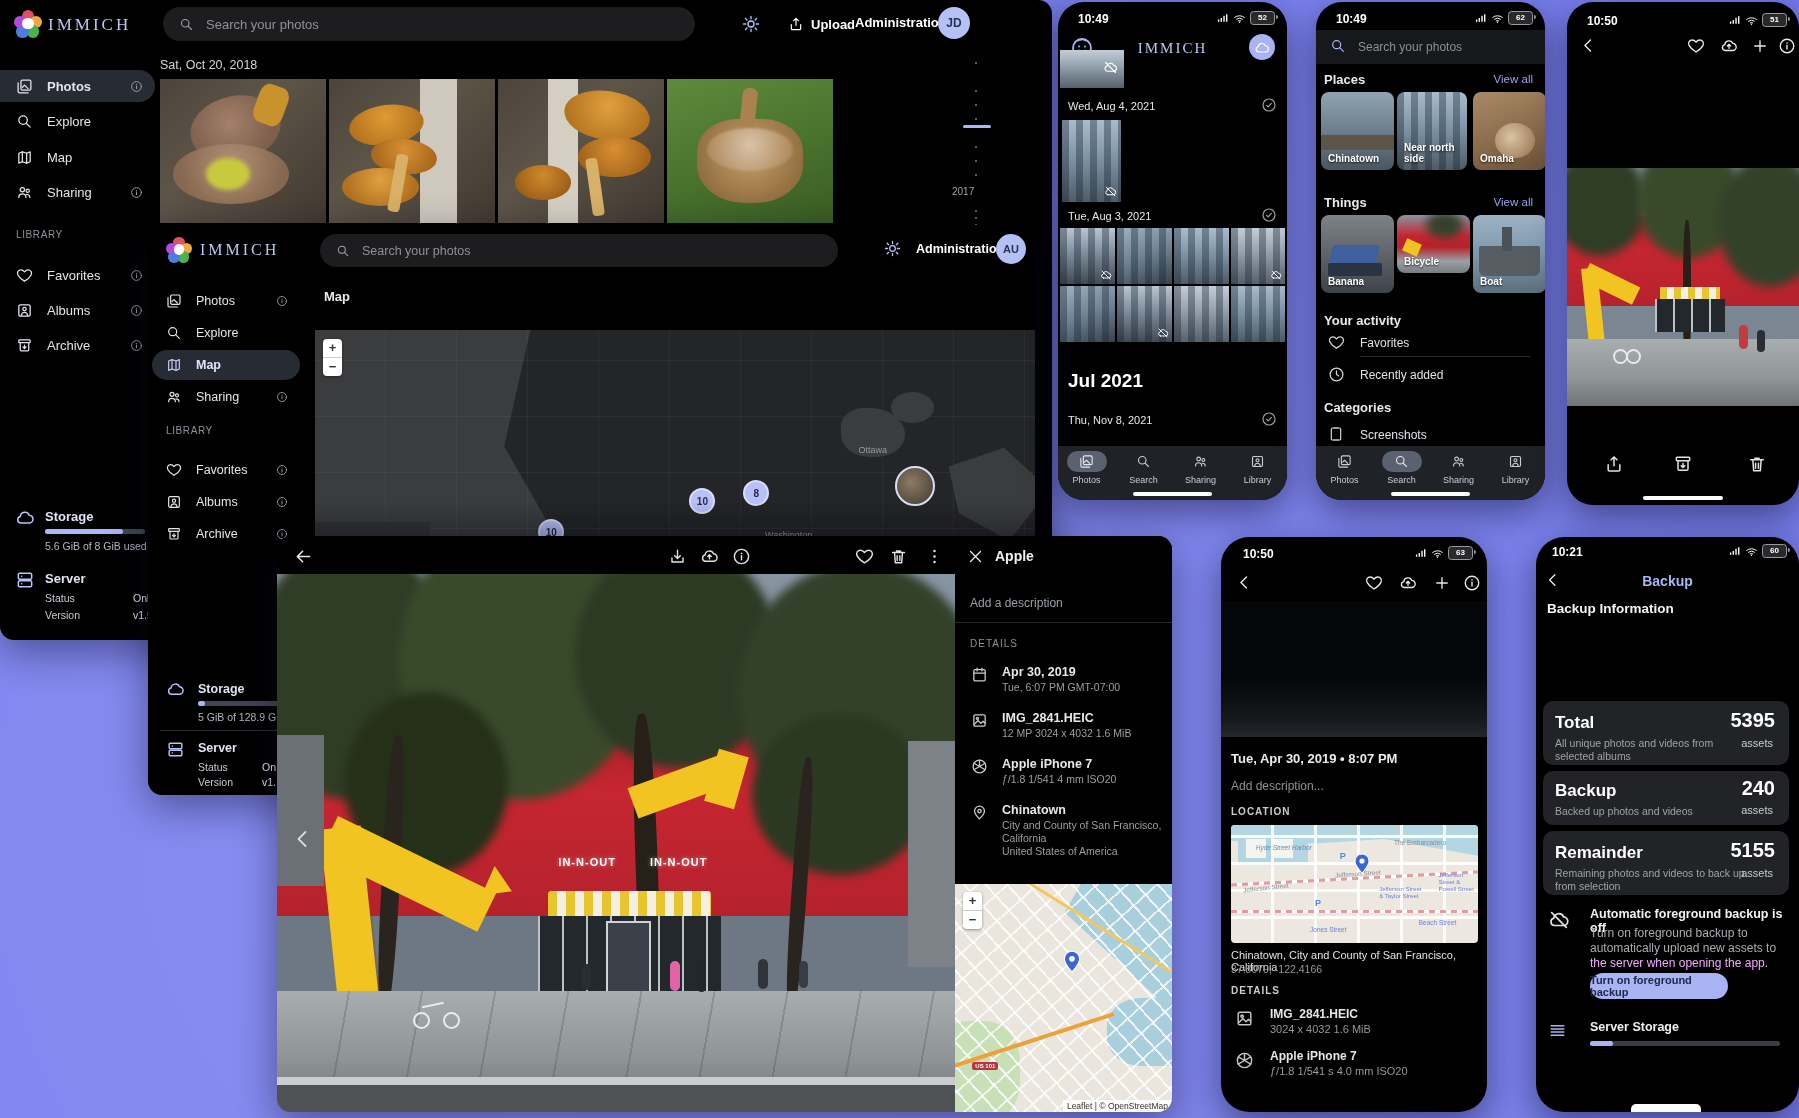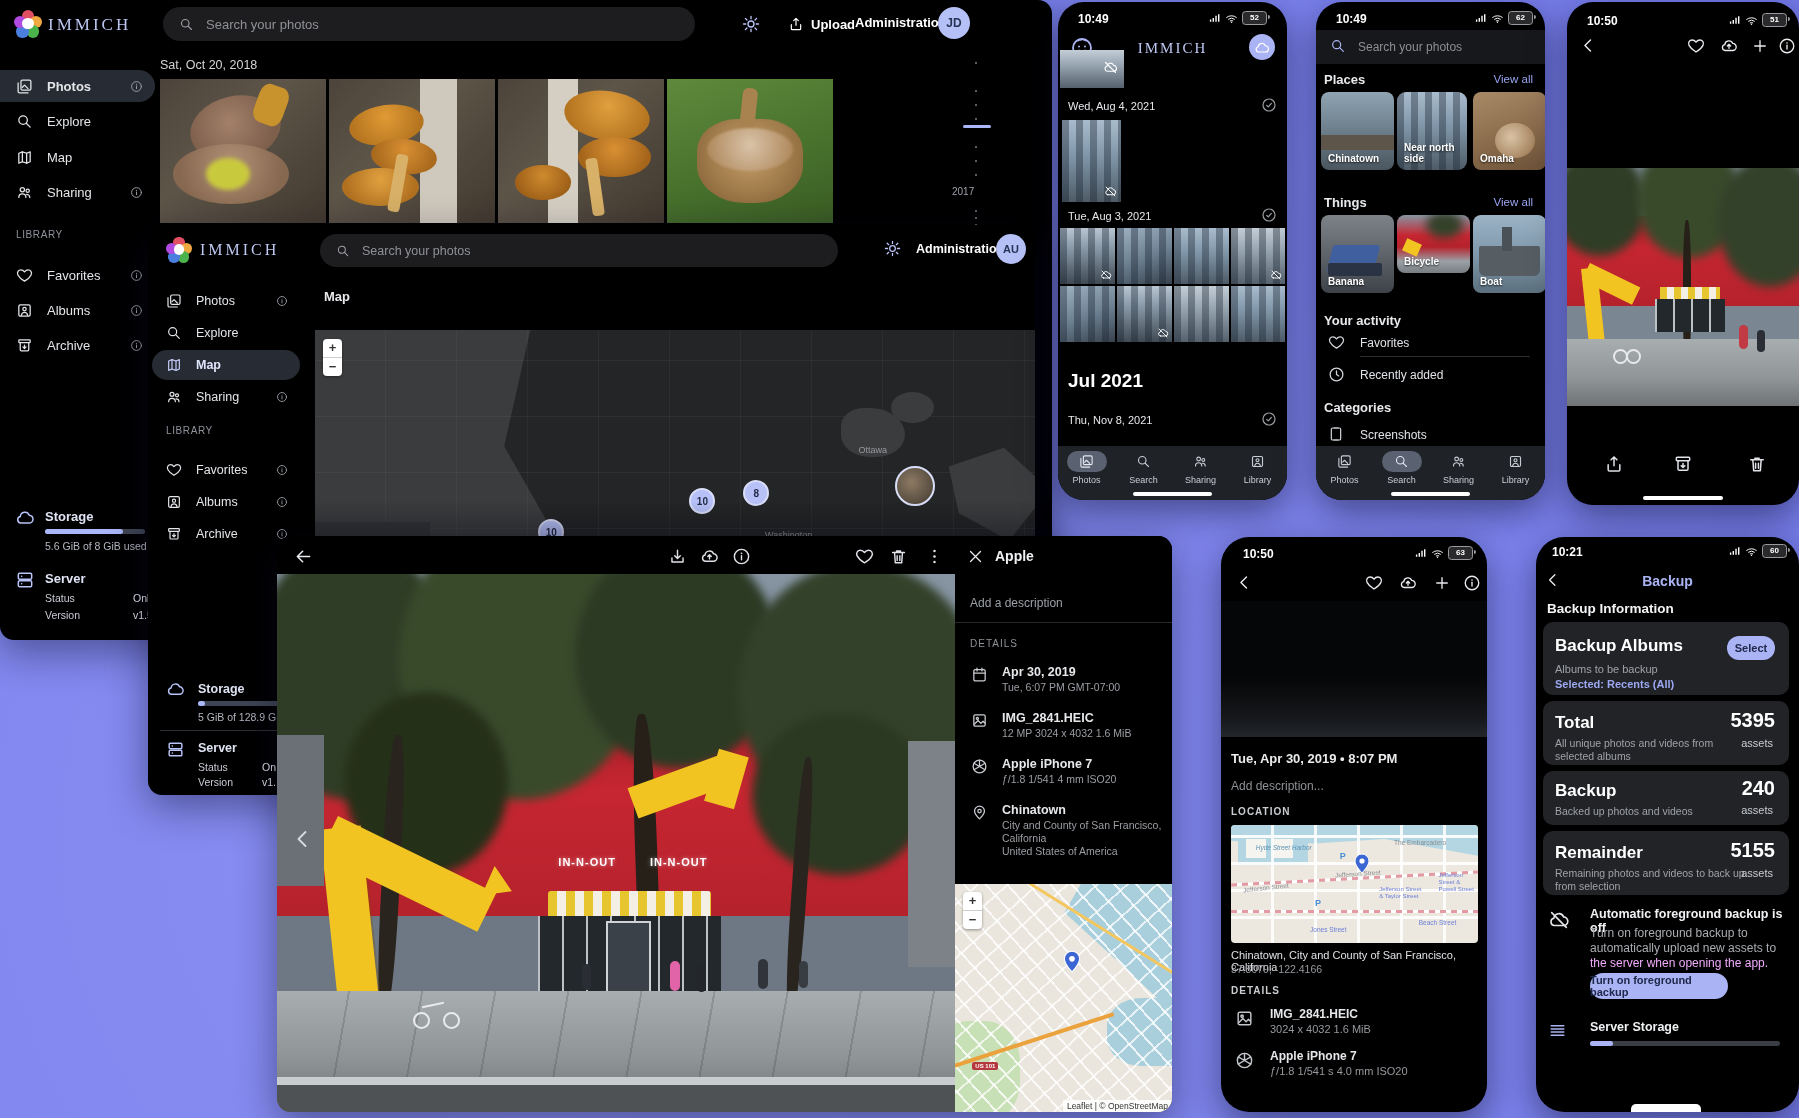--- a/index.html
+++ b/index.html
@@ -603,21 +603,21 @@
           <div>+</div>
           <div>−</div>
         </div>
         <div style="position:absolute;right:0;bottom:0;background:rgba(255,255,255,.85);color:#333;font-size:8.5px;padding:1px 4px;">Leaflet | © OpenStreetMap</div>
       </div>
     </div>
   </div>
 
   <div class="phone" style="left:1058px;top:2px;width:229px;height:498px;">
     <div class="a statusbar" style="left:20px;top:10px;">10:49</div>
-    <div class="a f" style="right:20px;top:9px;gap:4px;">
+    <div class="a f" style="right:12px;top:9px;gap:4px;">
       <span class="ic" style="width:13px;height:13px;color:#fff;">
           <svg viewBox="0 0 24 24" fill="none" stroke="currentColor" stroke-width="1.8" stroke-linecap="round" stroke-linejoin="round">
             <path d="M3.5 18h2.6v-4H3.5zM8.5 18h2.6v-7H8.5zM13.5 18h2.6V7h-2.6zM18.5 18h2.6V4h-2.6z" fill="currentColor" stroke="none"></path>
           </svg>
         </span>
       <span class="ic" style="width:13px;height:13px;color:#fff;">
           <svg viewBox="0 0 24 24" fill="none" stroke="currentColor" stroke-width="1.8" stroke-linecap="round" stroke-linejoin="round">
             <path d="M3 10a14 14 0 0 1 18 0M6.5 13.2a9 9 0 0 1 11 0M9.7 16.3a4.6 4.6 0 0 1 4.6 0"></path>
             <circle cx="12" cy="18.8" r="1.3" fill="currentColor" stroke="none"></circle>
           </svg>
@@ -789,21 +789,21 @@
         </svg>
       </span>
     <div class="a" style="left:42px;top:38px;color:#8c8f94;font-size:12px;">Search your photos</div>
 
     <div class="a" style="left:8px;top:70px;color:#e7e9ec;font-size:13px;font-weight:700;">Places</div>
     <div class="a accent" style="right:12px;top:71px;font-size:11.5px;">View all</div>
     <div class="thumb" style="left:5px;top:90px;width:73px;height:78px;background:linear-gradient(180deg,#8fa3b2 0%,#70828f 45%,#4a565f 100%);">
       <div style="position:absolute;left:0;top:55%;width:100%;height:20%;background:#5e554a;"></div>
       <span class="tl">Chinatown</span>
     </div>
-    <div class="thumb gc1 bld" style="left:81px;top:90px;width:70px;height:78px;border-radius:9px;">
+    <div class="thumb gc1 bld" style="left:81px;top:90px;width:70px;height:78px;">
       <span class="tl" style="z-index:2;">Near north side</span>
     </div>
     <div class="thumb" style="left:157px;top:90px;width:73px;height:78px;background:linear-gradient(160deg,#a98a67 0%,#8a6c4c 55%,#6b5138 100%);">
       <div class="mcap" style="left:30%;top:40%;width:55%;height:45%;background:radial-gradient(circle at 40% 40%,#d9c3a4,#a3805c 80%);"></div>
       <span class="tl">Omaha</span>
     </div>
 
     <div class="a" style="left:8px;top:193px;color:#e7e9ec;font-size:13px;font-weight:700;">Things</div>
     <div class="a accent" style="right:12px;top:194px;font-size:11.5px;">View all</div>
     <div class="thumb" style="left:5px;top:213px;width:73px;height:78px;background:linear-gradient(180deg,#7d8289 0%,#5f646b 50%,#3e434a 100%);">
@@ -1100,26 +1100,20 @@
         </span>
     </div>
     <span class="a ic" style="left:8px;top:34px;width:18px;height:18px;color:#e8eaee;">
         <svg viewBox="0 0 24 24" fill="none" stroke="currentColor" stroke-width="1.8" stroke-linecap="round" stroke-linejoin="round">
           <path d="M14.5 5l-7 7 7 7"></path>
         </svg>
       </span>
     <div class="a" style="left:0;top:36px;width:100%;text-align:center;color:#aab4f5;font-size:14px;font-weight:700;">Backup</div>
     <div class="a" style="left:11px;top:64px;color:#f2f3f5;font-size:13.5px;font-weight:700;">Backup Information</div>
 
-    <div class="card" style="left:7px;top:85px;width:246px;height:73px;">
-      <div style="position:absolute;left:12px;top:14px;color:#fff;font-size:17px;font-weight:700;">Backup Albums</div>
-      <div style="position:absolute;right:14px;top:14px;width:48px;height:24px;border-radius:13px;background:#aab4f5;color:#20284a;font-size:11px;font-weight:700;display:flex;align-items:center;justify-content:center;">Select</div>
-      <div style="position:absolute;left:12px;top:41px;color:#9fa2a7;font-size:11px;">Albums to be backup</div>
-      <div style="position:absolute;left:12px;top:56px;color:#9da8f2;font-size:11px;font-weight:700;">Selected: Recents (All)</div>
-    </div>
 
     <div class="card" style="left:7px;top:164px;width:246px;height:64px;">
       <div style="position:absolute;left:12px;top:12px;color:#fff;font-size:17px;font-weight:700;">Total</div>
       <div style="position:absolute;right:14px;top:8px;color:#fff;font-size:20px;font-weight:700;">5395</div>
       <div style="position:absolute;left:12px;top:36px;color:#9fa2a7;font-size:10.5px;">All unique photos and videos from</div>
       <div style="position:absolute;left:12px;top:49px;color:#9fa2a7;font-size:10.5px;text-align:center;">selected albums</div>
       <div style="position:absolute;right:16px;top:36px;color:#c9ccd1;font-size:11px;">assets</div>
     </div>
 
     <div class="card" style="left:7px;top:234px;width:246px;height:54px;">

